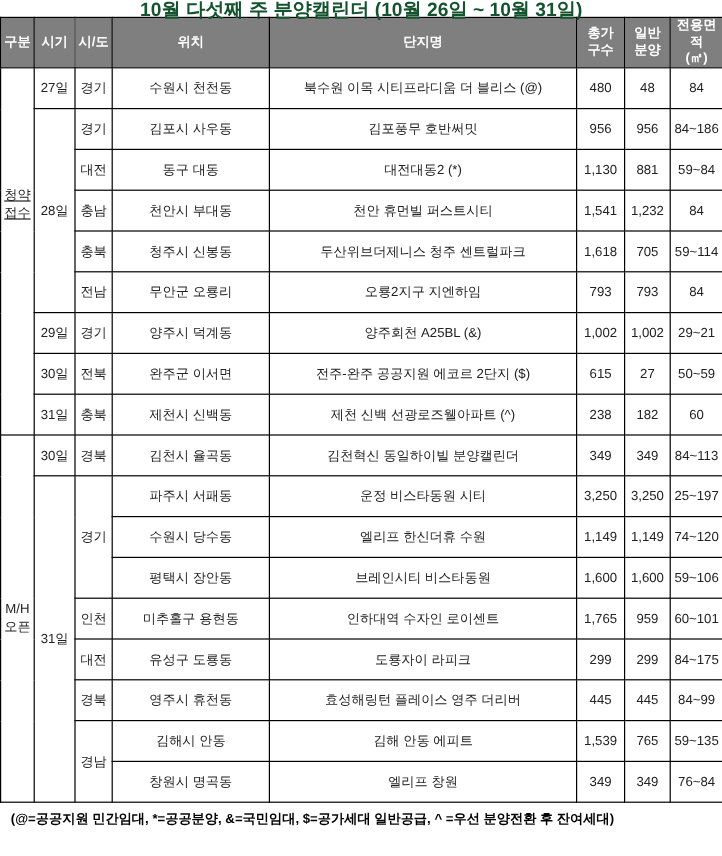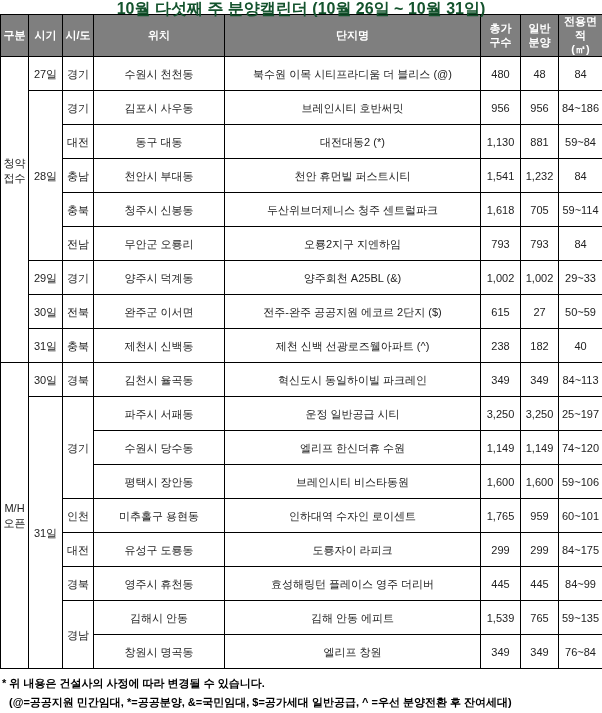--- a/index.html
+++ b/index.html
@@ -50,20 +50,21 @@
   table.calendar tbody tr { height: 34px; }
   table.calendar td {
     font-size: 11px;
     line-height: 1.3;
   }
   table.calendar td span { display: inline-block; }
   
   table.calendar tbody tr:first-child td:first-child span {
     position: relative;
     top: -39px;
+    text-decoration: underline;
   }
   .footnotes {
     padding: 5px 2px 0 2px;
     font-size: 11px;
     font-weight: bold;
     color: #000;
   }
   .footnote { line-height: 19px; white-space: nowrap; }
   .footnote.indented { padding-left: 7px; }
 </style>
@@ -108,21 +109,21 @@
           <td><span>수원시 천천동</span></td>
           <td><span>북수원 이목 시티프라디움 더 블리스 (@)</span></td>
           <td><span>480</span></td>
           <td><span>48</span></td>
           <td><span>84</span></td>
         </tr>
         <tr>
           <td rowspan="5"><span>28일</span></td>
           <td><span>경기</span></td>
           <td><span>김포시 사우동</span></td>
-          <td><span>브레인시티 호반써밋</span></td>
+          <td><span>김포풍무 호반써밋</span></td>
           <td><span>956</span></td>
           <td><span>956</span></td>
           <td><span>84~186</span></td>
         </tr>
         <tr>
           <td><span>대전</span></td>
           <td><span>동구 대동</span></td>
           <td><span>대전대동2 (*)</span></td>
           <td><span>1,130</span></td>
           <td><span>881</span></td>
@@ -152,56 +153,56 @@
           <td><span>793</span></td>
           <td><span>84</span></td>
         </tr>
         <tr>
           <td><span>29일</span></td>
           <td><span>경기</span></td>
           <td><span>양주시 덕계동</span></td>
           <td><span>양주회천 A25BL (&amp;)</span></td>
           <td><span>1,002</span></td>
           <td><span>1,002</span></td>
-          <td><span>29~33</span></td>
+          <td><span>29~21</span></td>
         </tr>
         <tr>
           <td><span>30일</span></td>
           <td><span>전북</span></td>
           <td><span>완주군 이서면</span></td>
           <td><span>전주-완주 공공지원 에코르 2단지 ($)</span></td>
           <td><span>615</span></td>
           <td><span>27</span></td>
           <td><span>50~59</span></td>
         </tr>
         <tr>
           <td><span>31일</span></td>
           <td><span>충북</span></td>
           <td><span>제천시 신백동</span></td>
           <td><span>제천 신백 선광로즈웰아파트 (^)</span></td>
           <td><span>238</span></td>
           <td><span>182</span></td>
-          <td><span>40</span></td>
+          <td><span>60</span></td>
         </tr>
         <tr>
           <td rowspan="9"><span>M/H
 오픈</span></td>
           <td><span>30일</span></td>
           <td><span>경북</span></td>
           <td><span>김천시 율곡동</span></td>
-          <td><span>혁신도시 동일하이빌 파크레인</span></td>
+          <td><span>김천혁신 동일하이빌 분양캘린더</span></td>
           <td><span>349</span></td>
           <td><span>349</span></td>
           <td><span>84~113</span></td>
         </tr>
         <tr>
           <td rowspan="8"><span>31일</span></td>
           <td rowspan="3"><span>경기</span></td>
           <td><span>파주시 서패동</span></td>
-          <td><span>운정 일반공급 시티</span></td>
+          <td><span>운정 비스타동원 시티</span></td>
           <td><span>3,250</span></td>
           <td><span>3,250</span></td>
           <td><span>25~197</span></td>
         </tr>
         <tr>
           <td><span>수원시 당수동</span></td>
           <td><span>엘리프 한신더휴 수원</span></td>
           <td><span>1,149</span></td>
           <td><span>1,149</span></td>
           <td><span>74~120</span></td>
@@ -249,17 +250,16 @@
           <td><span>창원시 명곡동</span></td>
           <td><span>엘리프 창원</span></td>
           <td><span>349</span></td>
           <td><span>349</span></td>
           <td><span>76~84</span></td>
         </tr>
       </tbody>
   </table>
 
   <div class="footnotes">
-    <div class="footnote">* 위 내용은 건설사의 사정에 따라 변경될 수 있습니다.</div>
     <div class="footnote indented">(@=공공지원 민간임대, *=공공분양, &amp;=국민임대, $=공가세대 일반공급, ^ =우선 분양전환 후 잔여세대)</div>
 
   </div>
 </div>
 
 </body></html>

